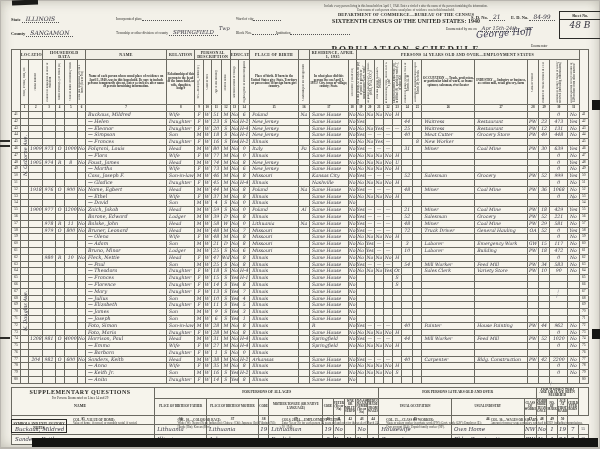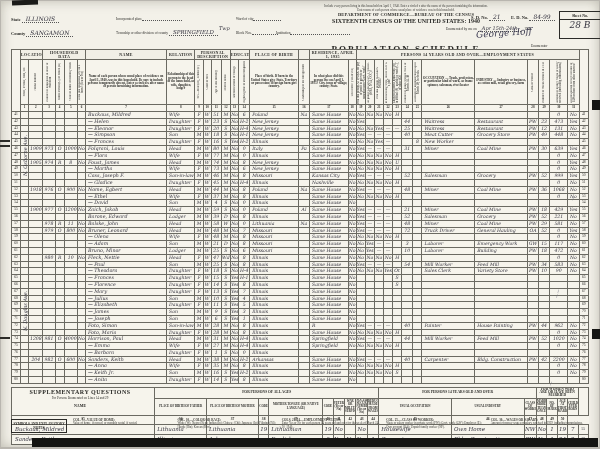--- a/index.html
+++ b/index.html
@@ -118,21 +118,21 @@
         <span class="lab2">Enumerated by me on</span>
         <span class="val" style="font-size:5px;">Apr 15th-24th</span>
         <span class="lab2">, 1940.</span>
       </div>
       <div class="sig">George Hoff</div>
       <div class="fld" style="left:520px;top:38px;">
         <span class="lab2">Enumerator</span>
       </div>
       <div class="sheetbox">
         <span class="lab">Sheet No.</span>
-        <span class="val">28 B</span>
+        <span class="val">48 B</span>
       </div>
     </div>
 
     <table id="main">
       <colgroup>
         <col style="width:9px">
           <col style="width:8px">
           <col style="width:14px">
           <col style="width:12px">
           <col style="width:9px">

